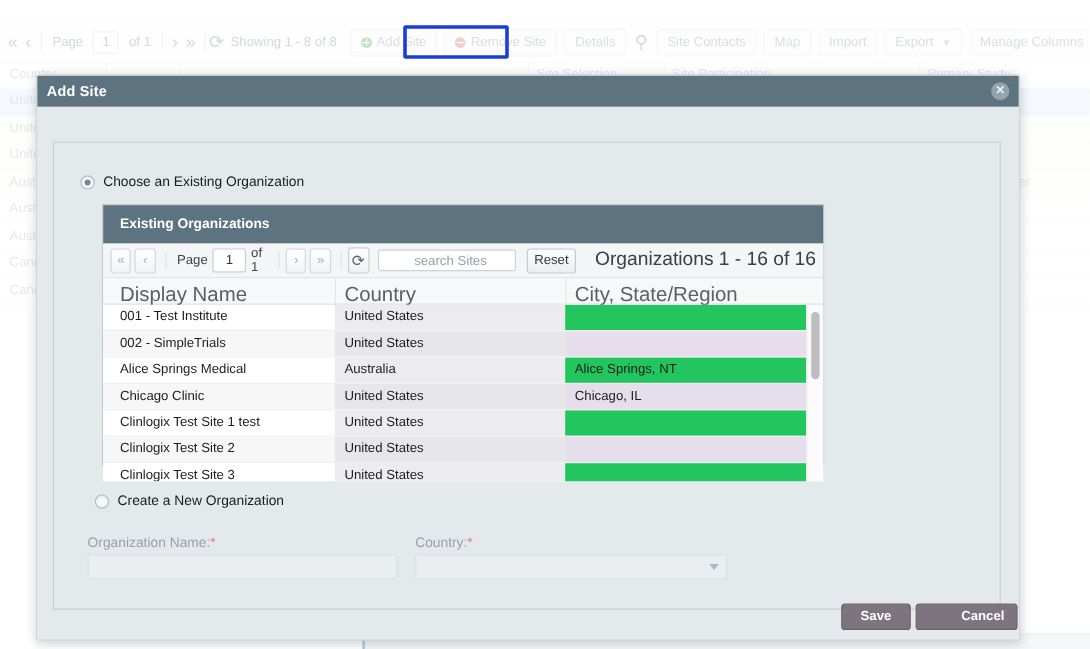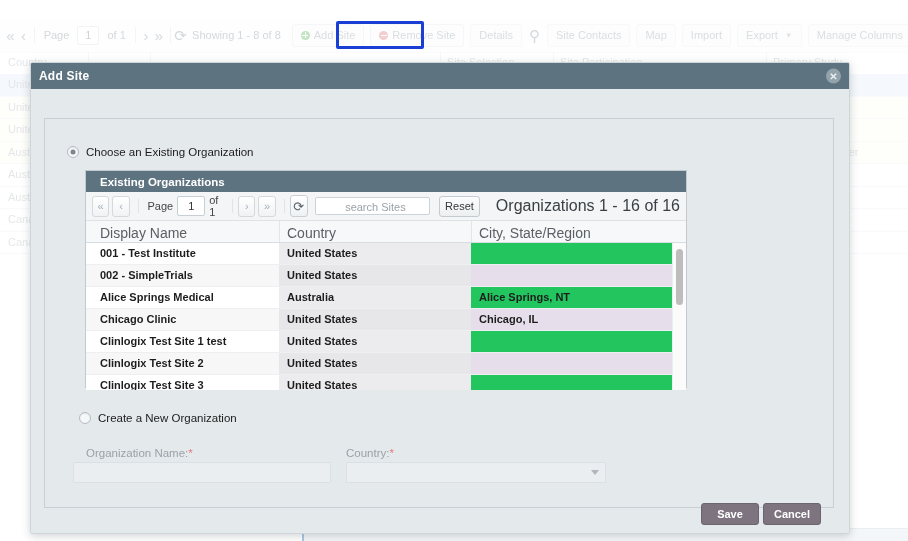--- a/index.html
+++ b/index.html
@@ -115,21 +115,21 @@
     width:5px; height:5px; border-radius:50%; background:#7d868d;
   }
   .radio-lab { font-size:11.5px; color:#1c1c1c; }
 
   
   .org-grid {
     position:absolute; left:54px; top:81px; width:602px; height:218px;
     border:1px solid #c2cacf; box-sizing:border-box; background:#fff;
   }
   .og-head {
-    height:21px; background:#5d7380; display:flex; align-items:center; padding-left:14px;
+    height:32px; background:#5d7380; display:flex; align-items:center; padding-left:14px;
   }
   .og-head span { font-size:11.5px; font-weight:bold; color:#fff; }
   .og-toolbar {
     height:28px; background:#f3f5f6; border-bottom:1px solid #dde2e5;
     display:flex; align-items:center; padding:0 6px; gap:0;
   }
   .og-nav {
     width:20px; height:19px; border:1px solid #d3d9dd; border-radius:3px;
     background:linear-gradient(#ffffff,#f0f2f4);
     display:flex; align-items:center; justify-content:center;
@@ -156,24 +156,24 @@
     height:19px; border:1px solid #c3cbd1; border-radius:3px;
     background:linear-gradient(#fcfcfd,#eceff1);
     font-size:11px; color:#35393c; display:flex; align-items:center; padding:0 5px;
     margin-left:9px;
   }
   .og-count { font-size:16px; color:#3b4045; margin-left:16px; white-space:nowrap; }
 
   .og-colhead {
     height:21px; background:#f7f8f9; border-bottom:1px solid #d7dde1; position:relative;
   }
-  .og-colhead span { position:absolute; top:4px; font-size:14px; color:#5b6066; }
+  .og-colhead span { position:absolute; top:4px; font-size:17px; color:#5b6066; }
   .og-colhead .cdiv { position:absolute; top:0; width:1px; height:21px; background:#e2e6e9; }
 
-  .og-rowswrap { position:relative; height:147px; overflow:hidden; background:#fff;font-weight:bold; }
+  .og-rowswrap { position:relative; height:147px; overflow:hidden; background:#fff; }
   .og-row { height:21px; border-bottom:1px solid #edeff1; position:relative; }
   .og-row .c0 { position:absolute; left:14px; top:4px; font-size:11px; color:#1d1d1d; }
   .og-row .c1 {
     position:absolute; left:193px; top:0; width:192px; height:21px;
     font-size:11px; color:#1d1d1d; padding:4px 0 0 8px; box-sizing:border-box;
   }
   .og-row .c2 {
     position:absolute; left:385px; top:0; width:201px; height:21px;
     font-size:11px; color:#1d1d1d; padding:4px 0 0 8px; box-sizing:border-box;
   }
@@ -401,32 +401,32 @@
             <div class="og-thumb"></div>
           </div>
         </div>
       </div>
 
       <div class="radio-row" style="left:36px; top:323px;padding-left:12px;">
         <span class="radio"></span>
         <span class="radio-lab">Create a New Organization</span>
       </div>
 
-      <div class="form-lab" style="left:42px; top:358px;margin-left:13px;">
+      <div class="form-lab" style="left:42px; top:358px;">
         <span>Organization Name:</span><span class="req">*</span>
       </div>
       <div class="form-field" style="left:42px; top:373px; width:258px;"></div>
 
       <div class="form-lab" style="left:315px; top:358px;">
         <span>Country:</span><span class="req">*</span>
       </div>
       <div class="form-field" style="left:315px; top:373px; width:260px;">
         <div class="form-caret"></div>
       </div>
 
       <div class="modal-foot">
         <div class="mbtn" style="left:670px;">Save</div>
-        <div class="mbtn" style="left:732px;">Cancel</div>
+        <div class="mbtn" style="left:732px;padding-left:27px;">Cancel</div>
       </div>
 
     </div>
   </div>
 </div>
 
 </body></html>

